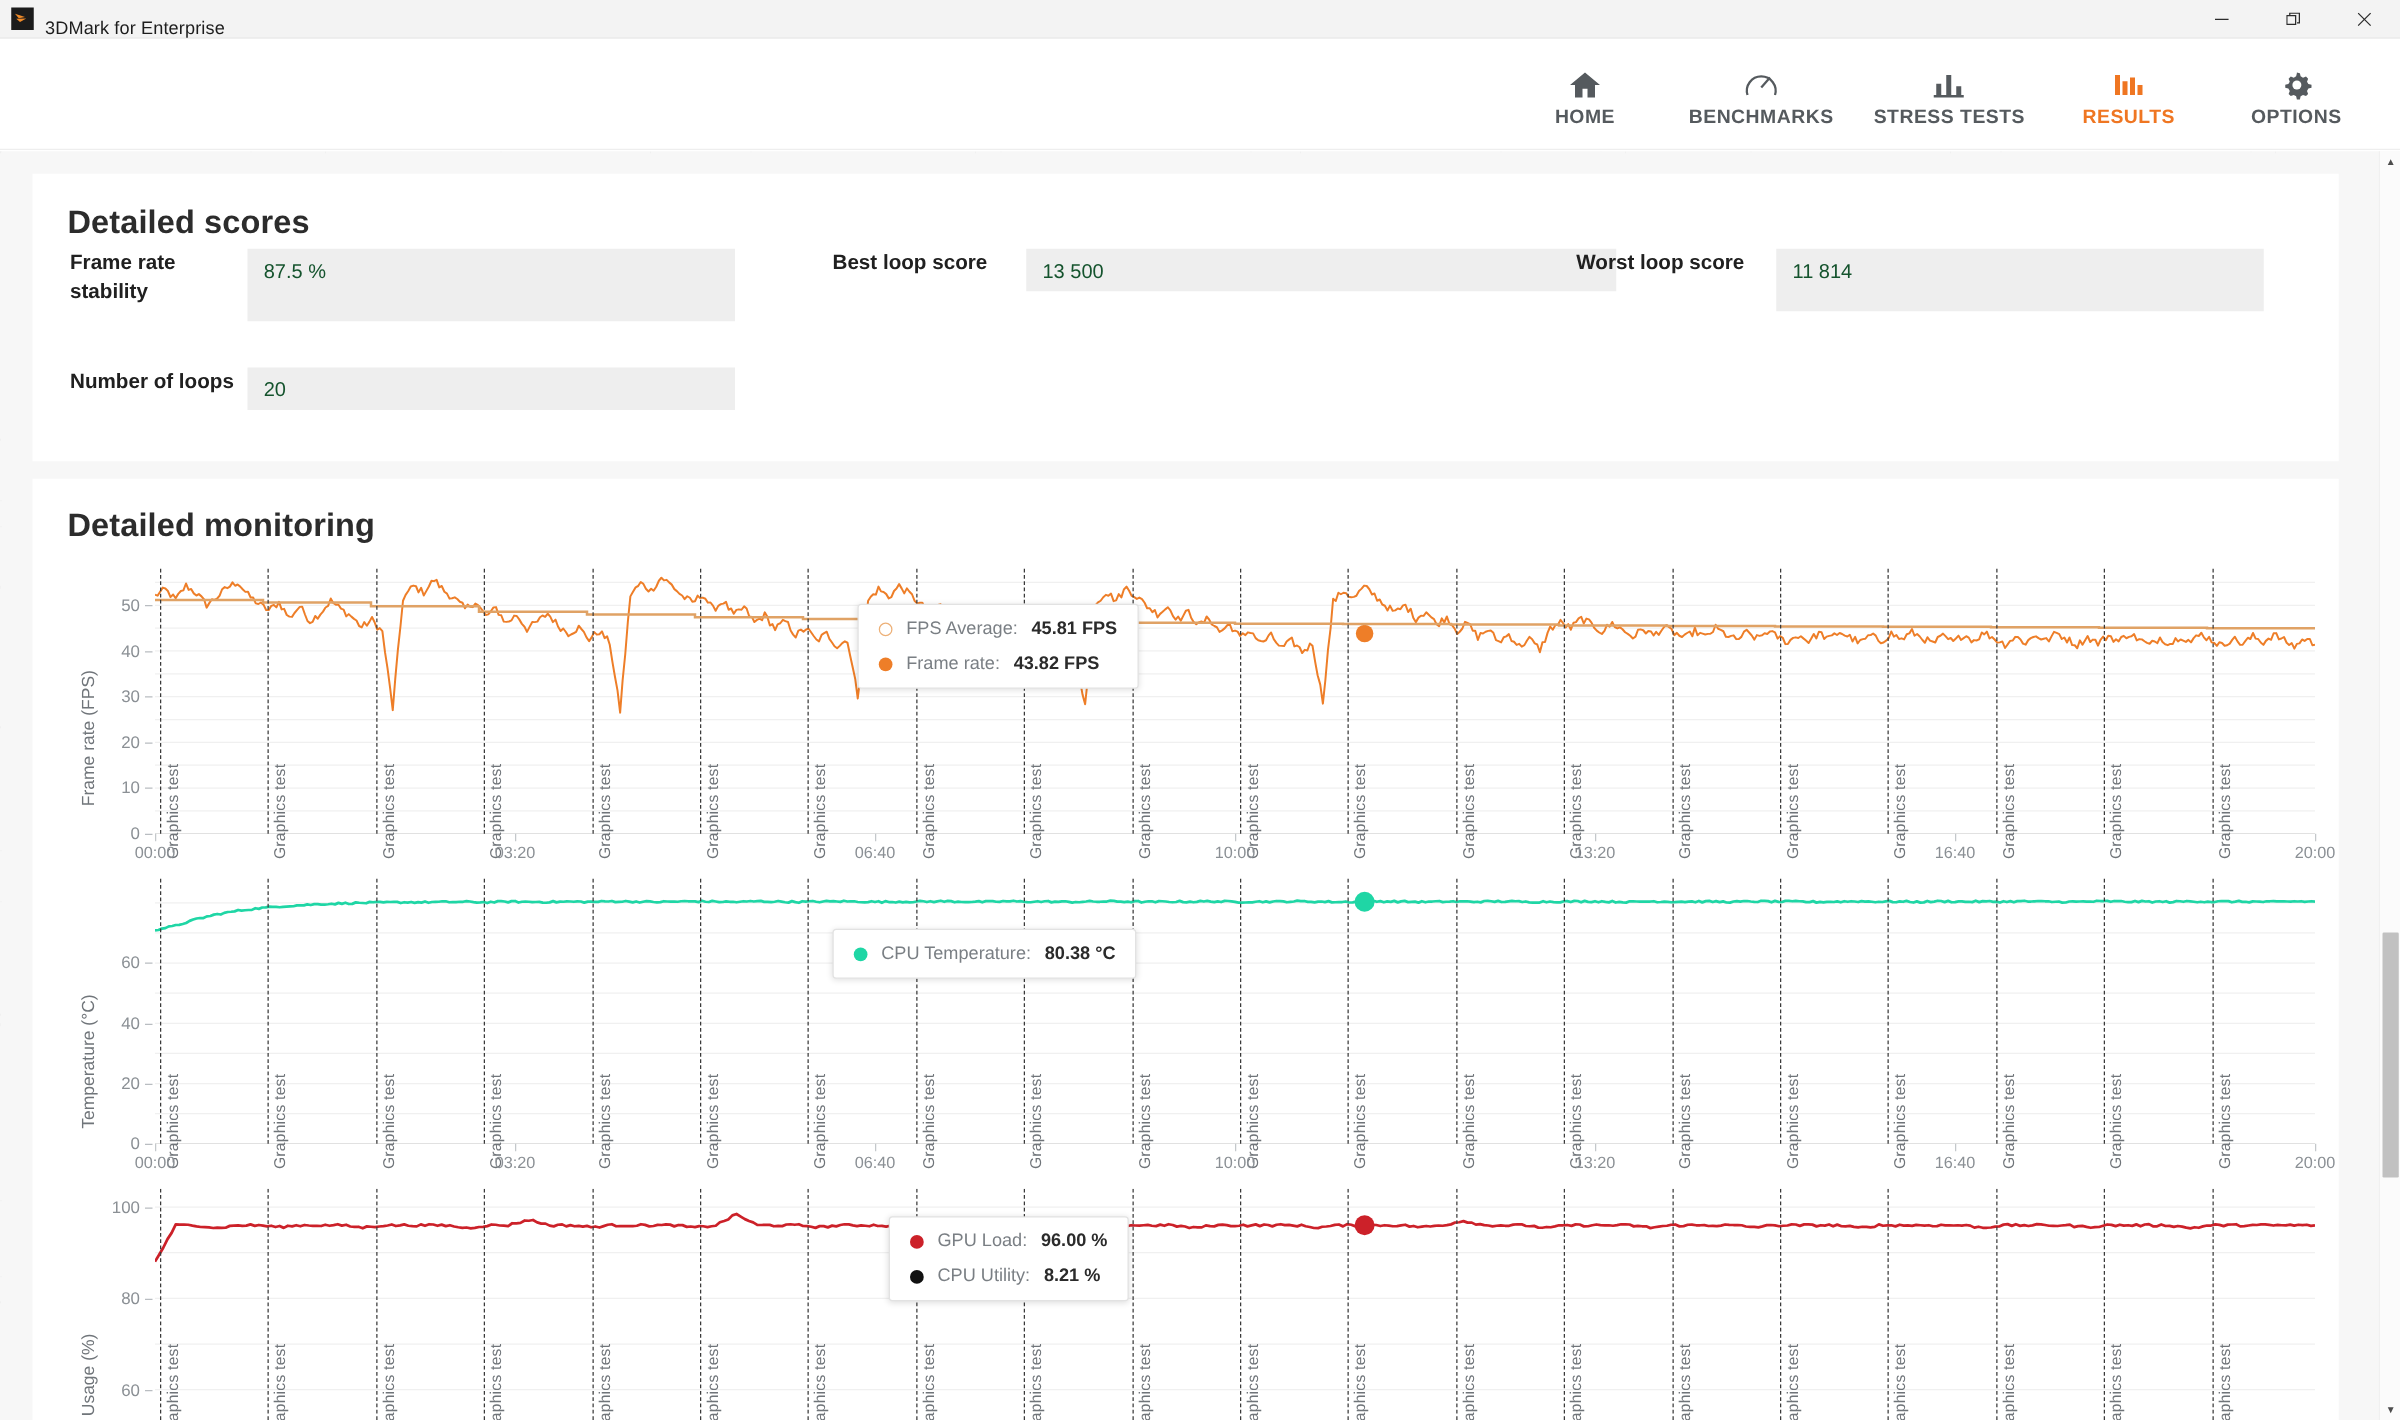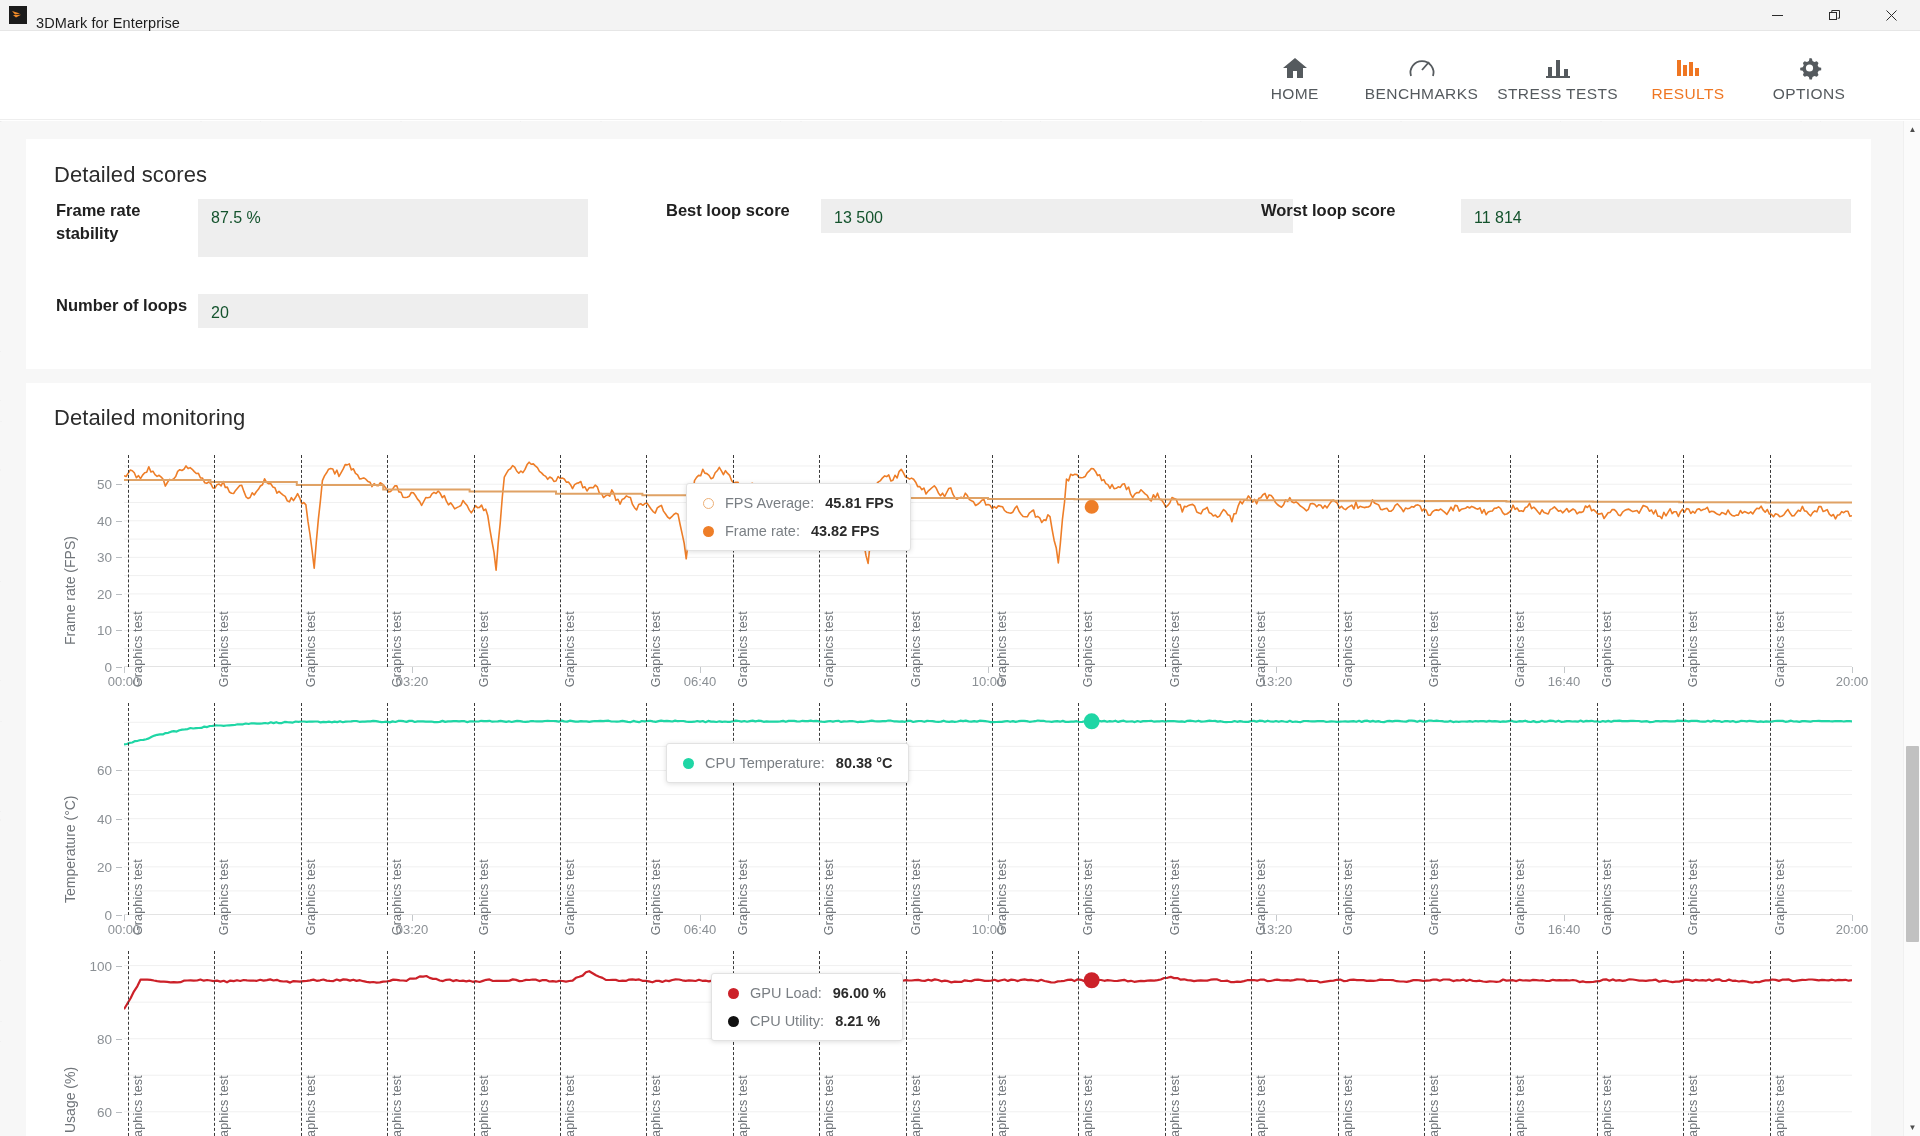--- a/index.html
+++ b/index.html
@@ -36,21 +36,21 @@
 
   
   .appheader {
     height: 89px;
     background: #ffffff;
     border-bottom: 1px solid #eeeeee;
     display: flex; align-items: center;
     position: relative;
   }
   .brand { margin-left: 26px; display: flex; align-items: center; }
-  .nav { position: absolute; right: 52px; top: 22px; display: flex; gap: 3px; }
+  .nav { position: absolute; right: 24px; top: 22px; display: flex; gap: 16px; font-weight: bold; }
   .navitem {
     display: flex; flex-direction: column; align-items: center;
     min-width: 118px; padding: 0 8px;
     color: #555a5e; cursor: pointer;
   }
   .navitem .ic { height: 30px; display: flex; align-items: center; }
   .navitem .lb { font-size: 15.5px; letter-spacing: .4px; margin-top: 2px; }
   .navitem.active { color: #ef7622; }
 
   
@@ -71,21 +71,21 @@
     background-size: 260px 230px, 320px 280px, 410px 350px, 200px 300px;
     pointer-events: none;
   }
 
   .card {
     position: absolute;
     background: #ffffff;
     left: 26px; width: 1845px;
   }
   .card-title {
-    font-size: 22px; color: #2c2c2c; font-weight: 400;
+    font-size: 26px; color: #2c2c2c; font-weight: 700;
     letter-spacing: .1px;
   }
 
   
   #card-scores { top: 18px; height: 230px; }
   .scores-title { position:absolute; left: 28px; top: 23px; }
   .field { position: absolute; display: flex; align-items: flex-start; }
   .field .lab {
     font-size: 16.5px; color: #202020; font-weight: bold;
     line-height: 1.38;
@@ -254,21 +254,21 @@
       <div class="val" style="width:390px; height:58px;">87.5 %</div>
     </div>
 
     <div class="field" style="left:640px; top:60px;">
       <div class="lab" style="width:155px;">Best loop score</div>
       <div class="val" style="width:472px; height:34px;">13 500</div>
     </div>
 
     <div class="field" style="left:1235px; top:60px;">
       <div class="lab" style="width:160px;">Worst loop score</div>
-      <div class="val" style="width:390px; height:34px;margin-left:40px;">11 814</div>
+      <div class="val" style="width:390px; height:50px;">11 814</div>
     </div>
 
     <div class="field" style="left:30px; top:155px;">
       <div class="lab" style="width:142px;">Number of loops</div>
       <div class="val" style="width:390px; height:34px;">20</div>
     </div>
   </div>
 
   <div class="card" id="card-monitor">
     <div class="card-title mon-title">Detailed monitoring</div>

